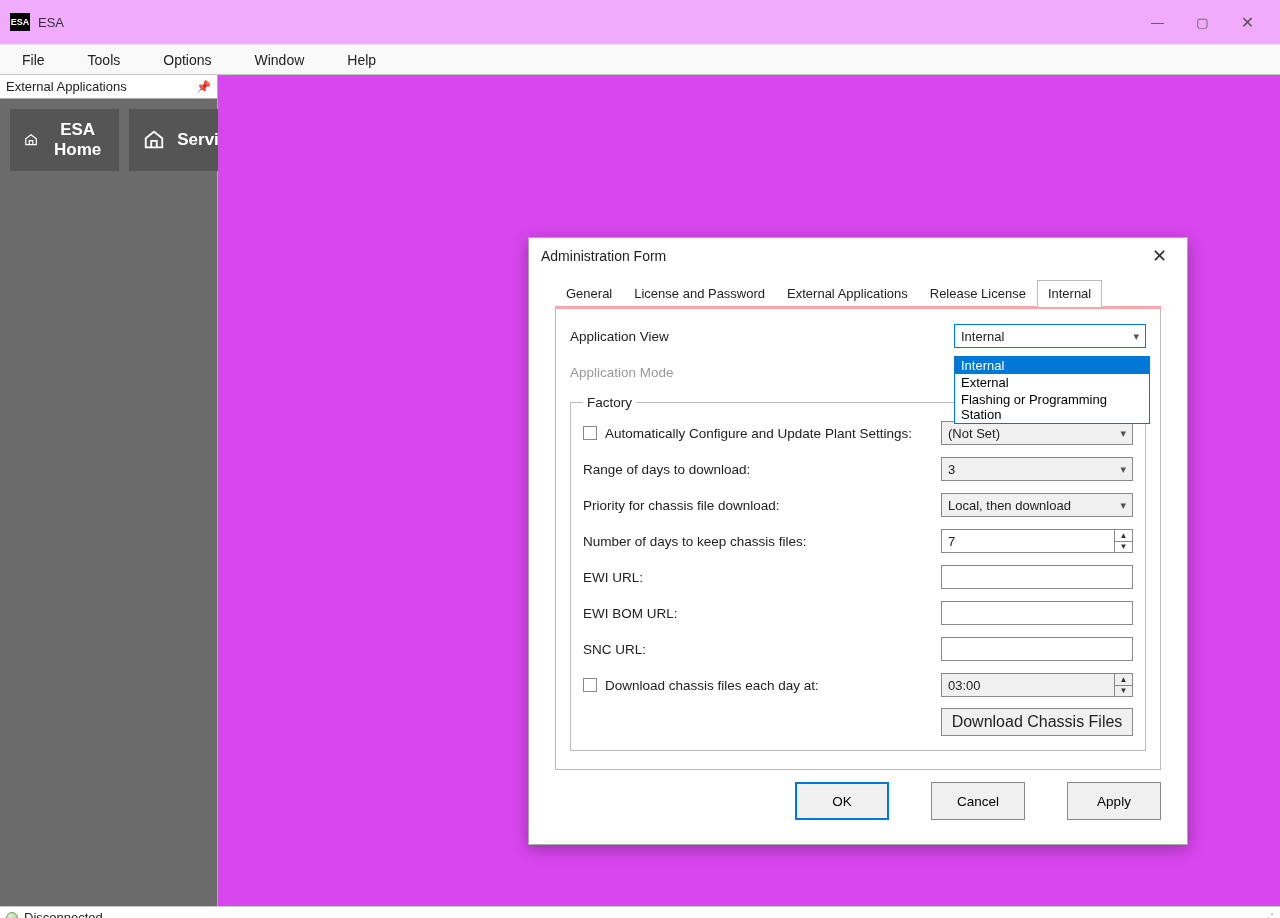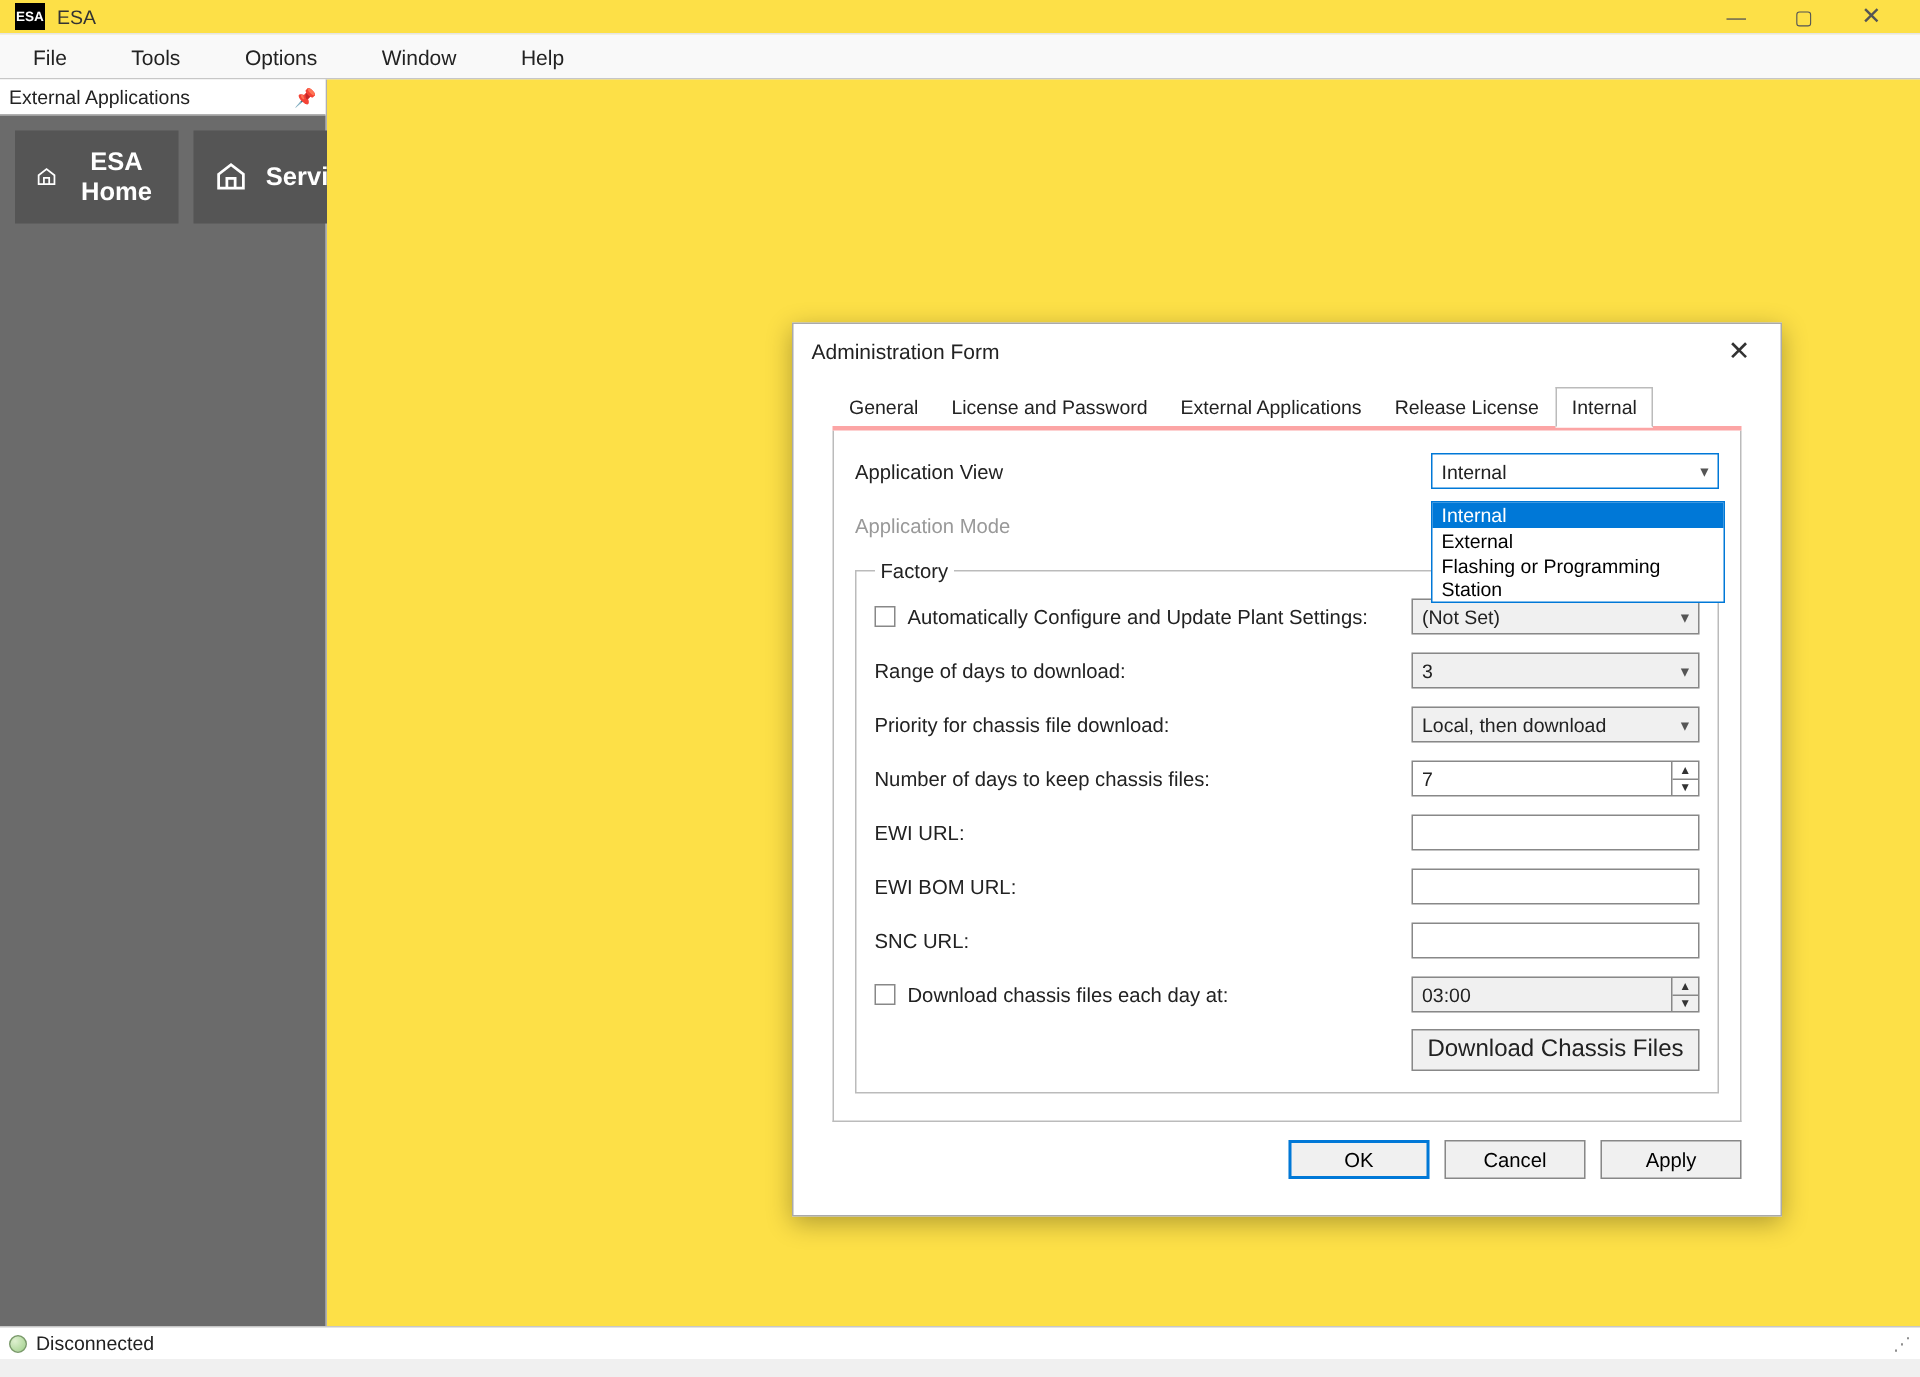--- a/index.html
+++ b/index.html
@@ -1,19 +1,19 @@
 <!DOCTYPE html>
 <html><head>
 <meta charset="utf-8">
 <style>
   * { box-sizing: border-box; font-family: "Segoe UI", Tahoma, sans-serif; }
   html, body { margin: 0; padding: 0; width: 1280px; height: 918px; overflow: hidden; background: #f0f0f0; }
   
   
-  .titlebar { height: 23px; background: #fde047; display: flex; align-items: center; padding: 0 10px; border-bottom: 1px solid #e5e5e5; }
+  .titlebar { height: 45px; background: #f0abfc; display: flex; align-items: center; padding: 0 10px; border-bottom: 1px solid #e5e5e5; }
   .titlebar .appicon { width: 20px; height: 18px; background: #000; color: #fff; font-size: 9px; font-weight: bold; display: flex; align-items: center; justify-content: center; margin-right: 8px; }
   .titlebar .title { font-size: 13px; color: #333; }
   .winbtns { margin-left: auto; display: flex; }
   .winbtn { width: 45px; height: 30px; display: flex; align-items: center; justify-content: center; color: #555; font-size: 13px; }
   .winbtn.close { font-size: 16px; }
   
   
   .menubar { height: 30px; background: #f9f9f9; display: flex; align-items: center; padding: 0 10px; font-size: 14px; color: #222; border-bottom: 1px solid #c7c7c7; gap: 19px; }
   .menubar .menuitem { padding: 4px 12px; }
   
@@ -22,21 +22,21 @@
   
   
   .sidepanel { width: 218px; background: #f0f0f0; border-right: 1px solid #b0b0b0; display: flex; flex-direction: column; }
   .sidepanel-header { height: 24px; background: #fff; border-bottom: 1px solid #b0b0b0; display: flex; align-items: center; padding: 0 6px; font-size: 13px; color: #222; }
   .sidepanel-header .pin { margin-left: auto; font-size: 12px; }
   .sidepanel-body { flex: 1; background: #6b6b6b; padding: 10px; display: flex; flex-direction: row; gap: 10px; }
   .sidebtn { background: #555; color: #fff; height: 62px; display: flex; align-items: center; padding: 0 14px; font-size: 17px; font-weight: 600; gap: 12px; border: none; cursor: pointer; }
   .homeicon { width: 22px; height: 22px; }
   
   
-  .mainarea { flex: 1; background: #fde047; position: relative; }
+  .mainarea { flex: 1; background: #d946ef; position: relative; }
   
   
   .bglogo { position: absolute; right: 230px; top: 340px; width: 140px; height: 280px; }
   .bglogo .tri { position: absolute; top: 0; right: -10px; width: 0; height: 0; border-left: 80px solid transparent; border-right: 80px solid transparent; border-bottom: 190px solid #000; }
   .bglogo .band { position: absolute; bottom: 0; right: -10px; width: 160px; height: 78px; background: #000; color: #fff; font-size: 42px; display: flex; align-items: center; justify-content: flex-end; padding-right: 14px; }
   
   
   .dialog { position: absolute; left: 310px; top: 162px; width: 660px; background: #fff; border: 1px solid #aaa; box-shadow: 0 4px 16px rgba(0,0,0,.3); }
   .dialog-title { height: 36px; display: flex; align-items: center; padding: 0 12px; font-size: 14px; color: #222; }
   .dialog-title .dclose { margin-left: auto; font-size: 18px; color: #333; padding: 0 8px; cursor: pointer; }
@@ -71,21 +71,21 @@
   .radio { width: 13px; height: 13px; border: 1px solid #555; border-radius: 50%; display:inline-flex; align-items:center; justify-content:center; margin-right:6px; vertical-align:middle;}
   .radio.sel::after { content:''; width:7px; height:7px; background:#222; border-radius:50%;}
   
   
   .droplist { position: absolute; left: 736px; top: 281px; width: 196px; background: #fff; border: 1px solid #0078d7; font-size: 13px; z-index: 50; }
   .dropitem { padding: 1px 6px; color: #000; }
   .dropitem.sel { background: #0078d7; color: #fff; }
   
   
   .dlgbtns { display: flex; gap: 10px; justify-content: flex-end; padding: 12px 0 14px 0; }
-  .dlgbtn { width: 94px; height: 26px; border: 1px solid #888; background: #f0f0f0; font-size: 13.5px; display:flex; align-items:center; justify-content:center; cursor:pointer;}
+  .dlgbtn { width: 94px; height: 38px; border: 1px solid #888; background: #f0f0f0; font-size: 13.5px; display:flex; align-items:center; justify-content:center; cursor:pointer;margin-left:32px;}
   .dlgbtn.primary { border: 2px solid #0078d7; }
   
   
   .statusbar { height: 22px; background: #fff; border-top: 1px solid #c7c7c7; display: flex; align-items: center; padding: 0 6px; font-size: 13px; color: #222; }
   .statusdot { width: 12px; height: 12px; border-radius: 50%; background: radial-gradient(circle at 30% 30%, #dff0d0, #9fcf8a); border:1px solid #7a9a6a; margin-right: 6px;}
   .resize { margin-left:auto; color:#888; font-size:12px;}
 </style>
 </head>
 <body>
 

